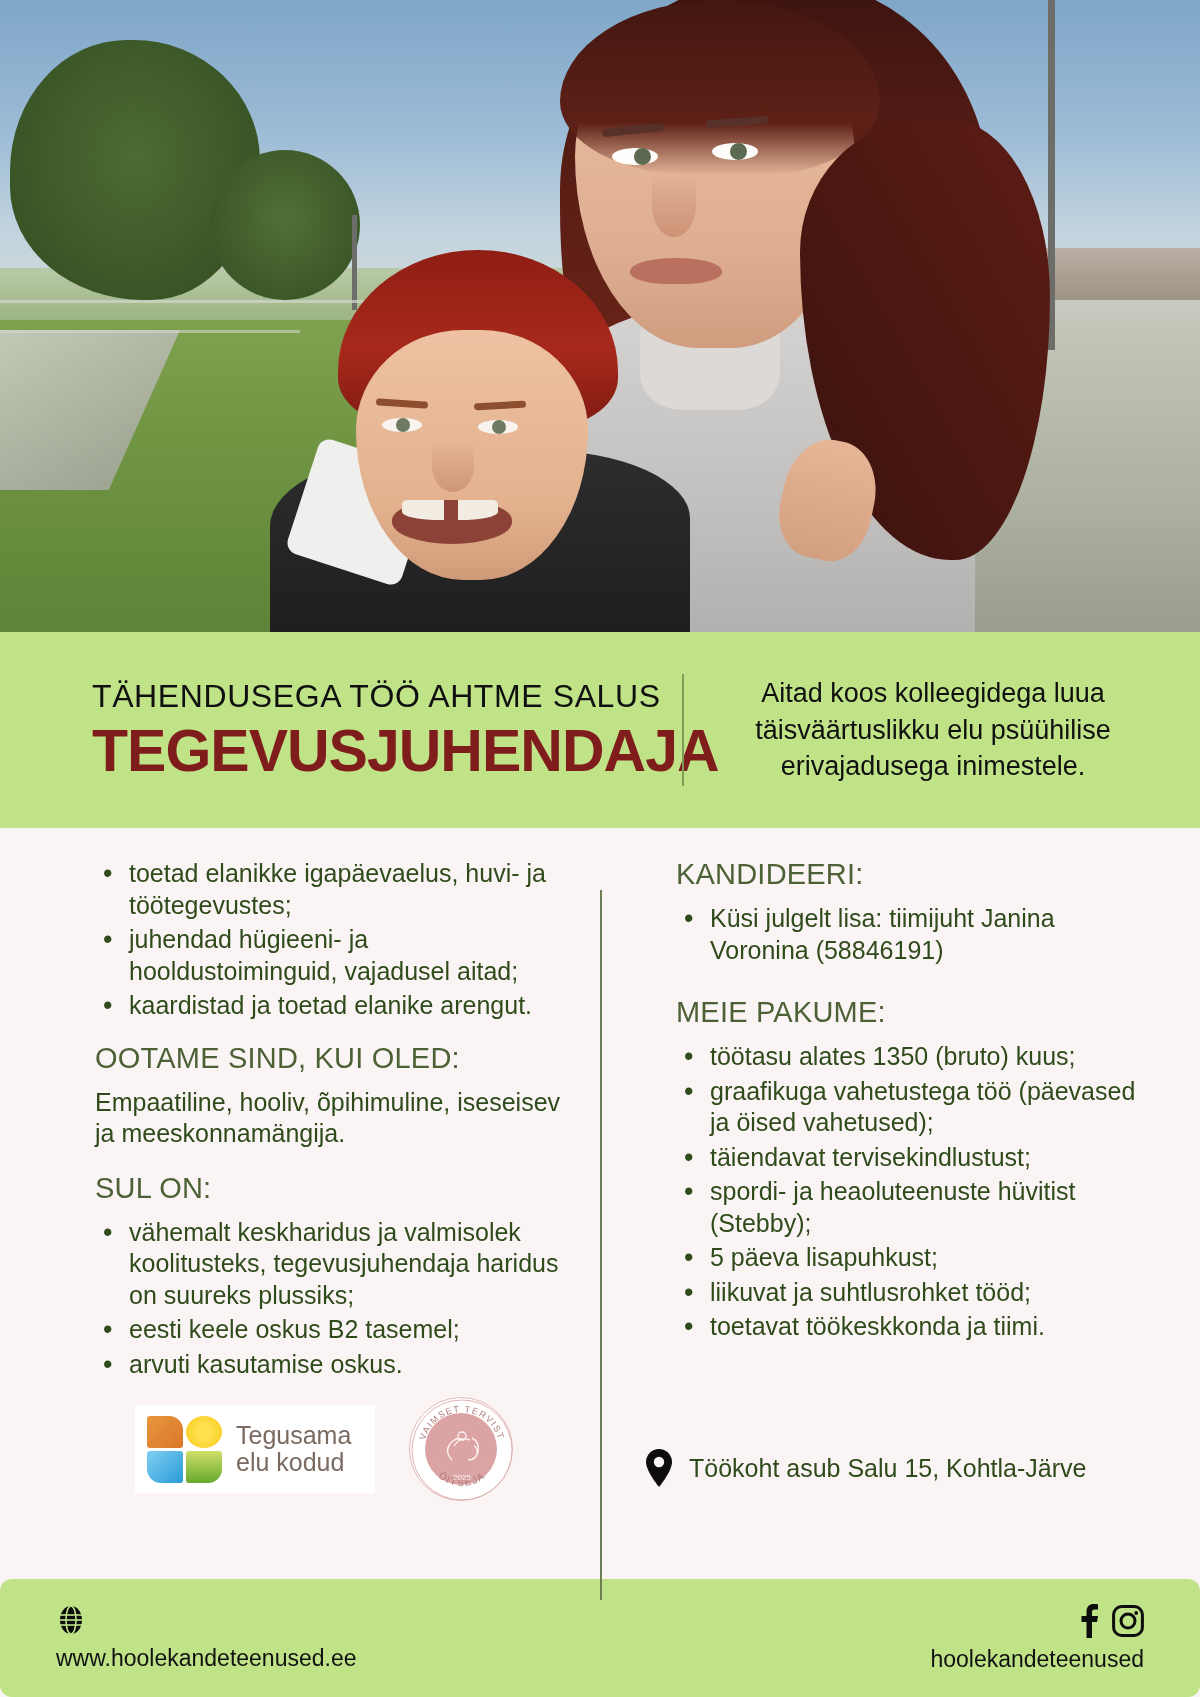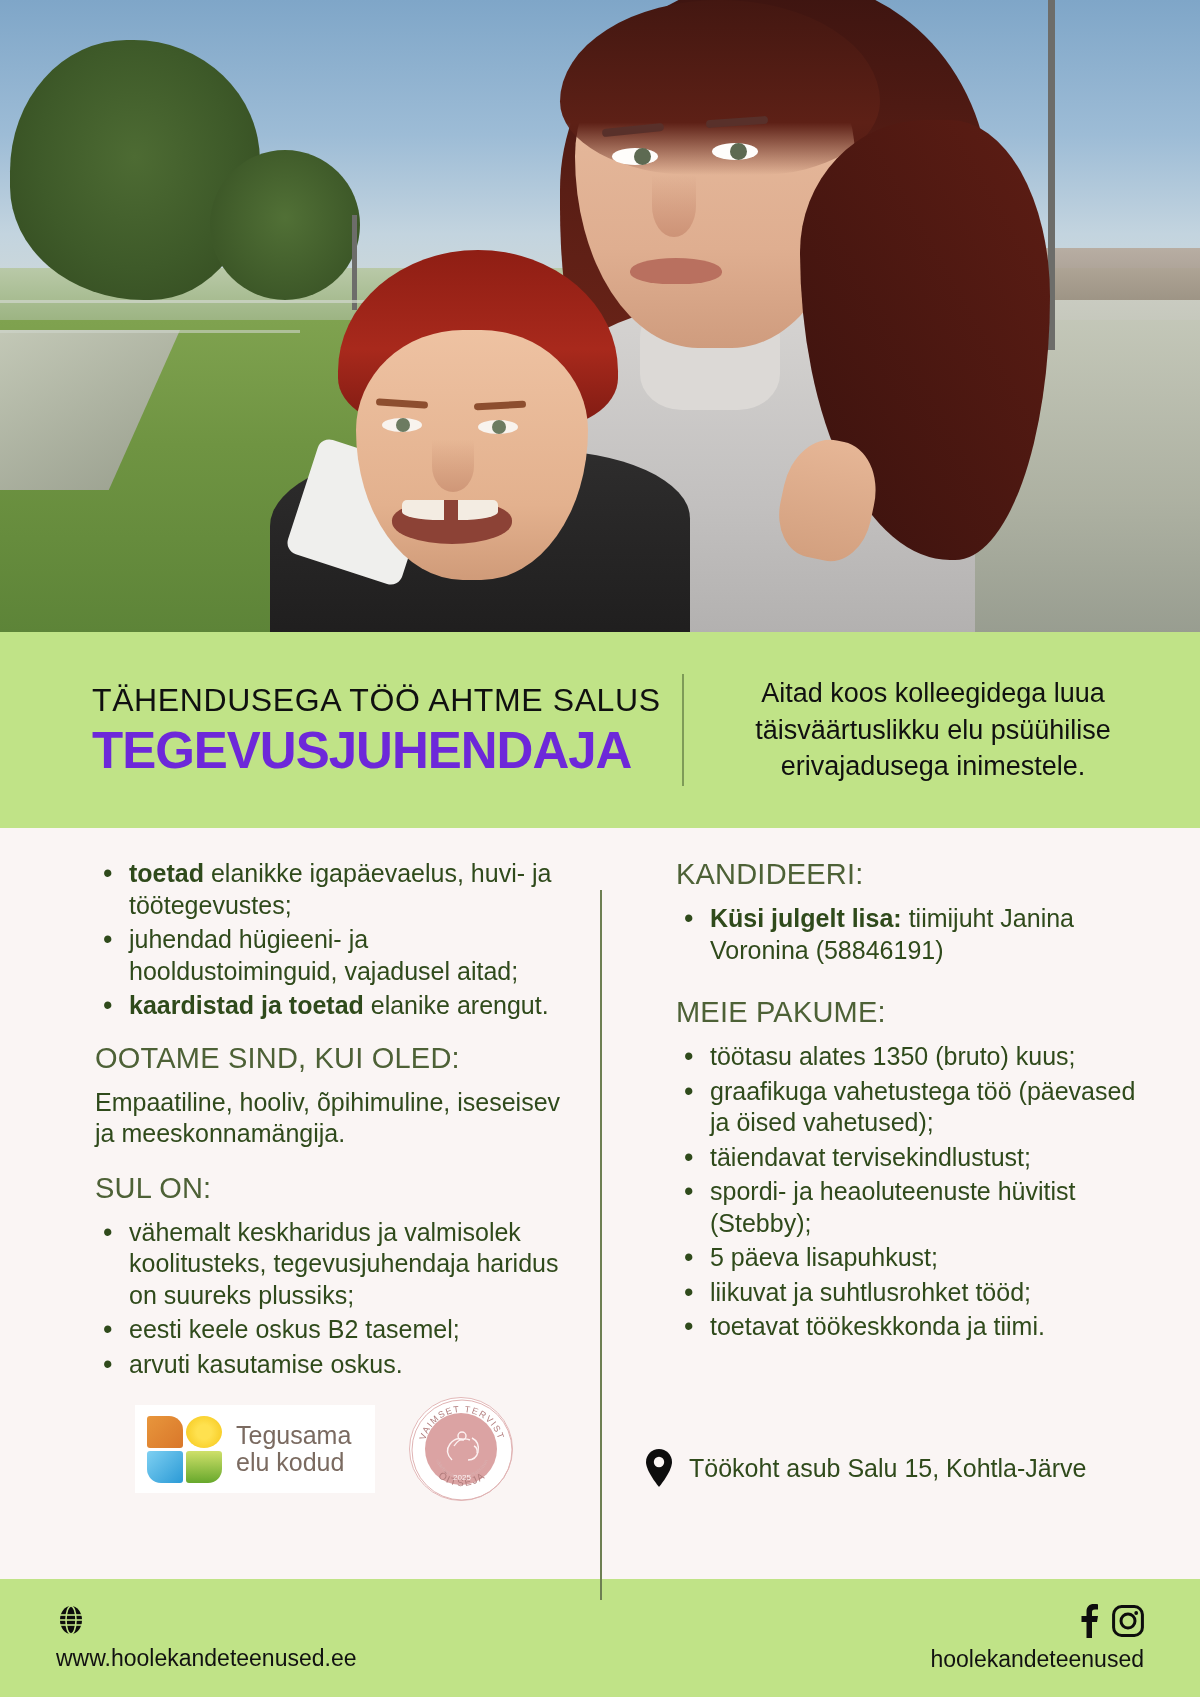--- a/index.html
+++ b/index.html
@@ -193,21 +193,21 @@
     display: flex;
     align-items: center;
     padding: 0 52px;
   }
   .band-left { width: 630px; padding-left: 40px; }
   .kicker {
     font-size: 32px; letter-spacing: .6px; color: #101010;
     font-weight: 400; margin-bottom: 6px;
   }
   .title {
-    font-size: 51px; font-weight: 700; letter-spacing: -1px; color: #6d28d9;
+    font-size: 59px; font-weight: 700; letter-spacing: -1px; color: #7f1d1d;
     line-height: 1.02;
   }
   .band-div { width: 2px; height: 112px; background: #7e9b58; margin: 0 34px 0 0; }
   .band-right {
     flex: 1; text-align: center; font-size: 27px; line-height: 1.36;
     color: #101010;
   }
 
   
   .body-wrap {
@@ -230,21 +230,21 @@
   }
   ul.bul { list-style: none; margin: 0 0 20px 0; padding: 0; }
   ul.bul li {
     position: relative; padding-left: 34px; margin-bottom: 3px;
     font-size: 25px; line-height: 1.26; color: #2f4a1b;
   }
   ul.bul li::before {
     content: "•"; position: absolute; left: 8px; top: -2px;
     font-size: 27px; color: #2f4a1b;
   }
-  ul.bul li b { font-weight: 700; }
+  ul.bul li b { font-weight: 400; }
   p.para {
     font-size: 25px; line-height: 1.26; color: #2f4a1b; margin-bottom: 22px;
   }
   .sec-gap { margin-top: 18px; }
   .sec-gap2 { margin-top: 30px; }
 
   
   .logos {
     position: absolute; left: 95px; bottom: 78px;
     display: flex; align-items: center; gap: 34px;
@@ -282,20 +282,21 @@
     display: flex; align-items: center; gap: 16px;
   }
   .pin { width: 28px; height: 38px; position: relative; }
   .loc-text { font-size: 25px; color: #2f4a1b; }
 
   
   .footer {
     width: 1200px; height: 118px; background: #c0e387;
     display: flex; align-items: center; justify-content: space-between;
     padding: 0 56px;
+    border-radius: 12px;
   }
   .foot-left { display: flex; flex-direction: column; gap: 6px; }
   .foot-right { display: flex; flex-direction: column; align-items: flex-end; gap: 4px; }
   .soc-row { display: flex; align-items: center; gap: 12px; }
   .foot-text { font-size: 23px; color: #111; }
 </style>
 </head>
 <body>
 
 <div class="poster">

